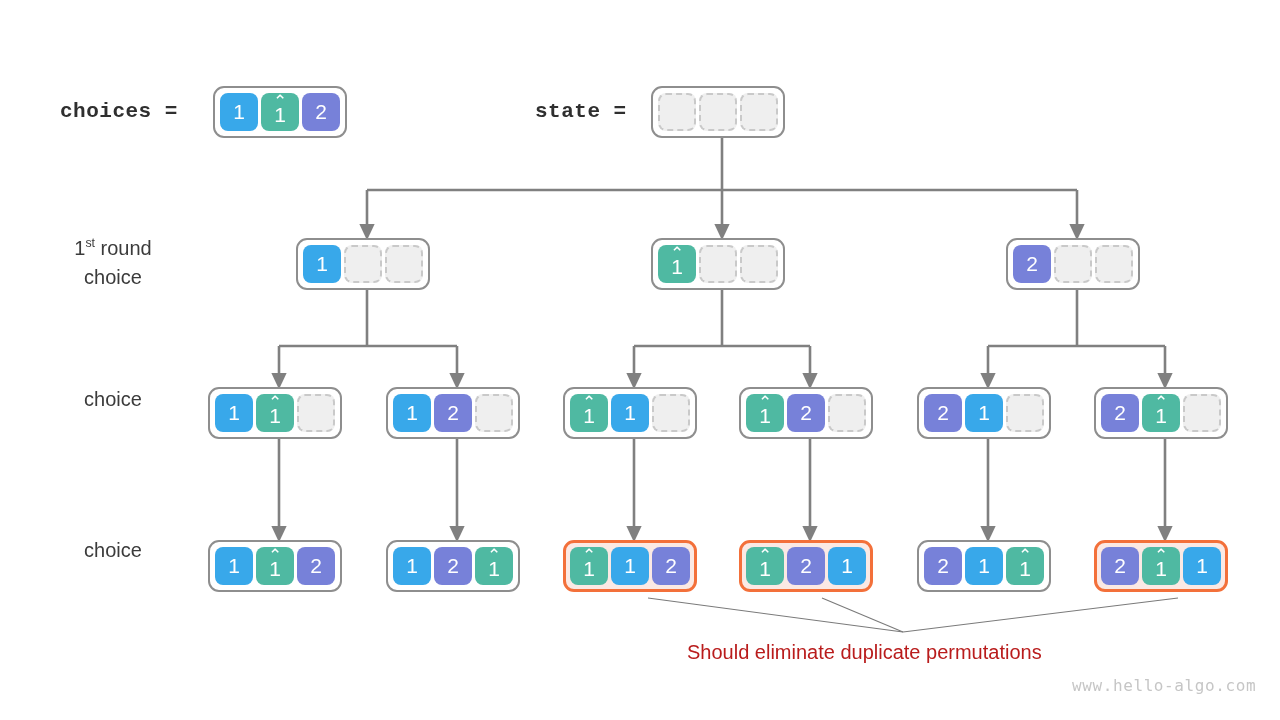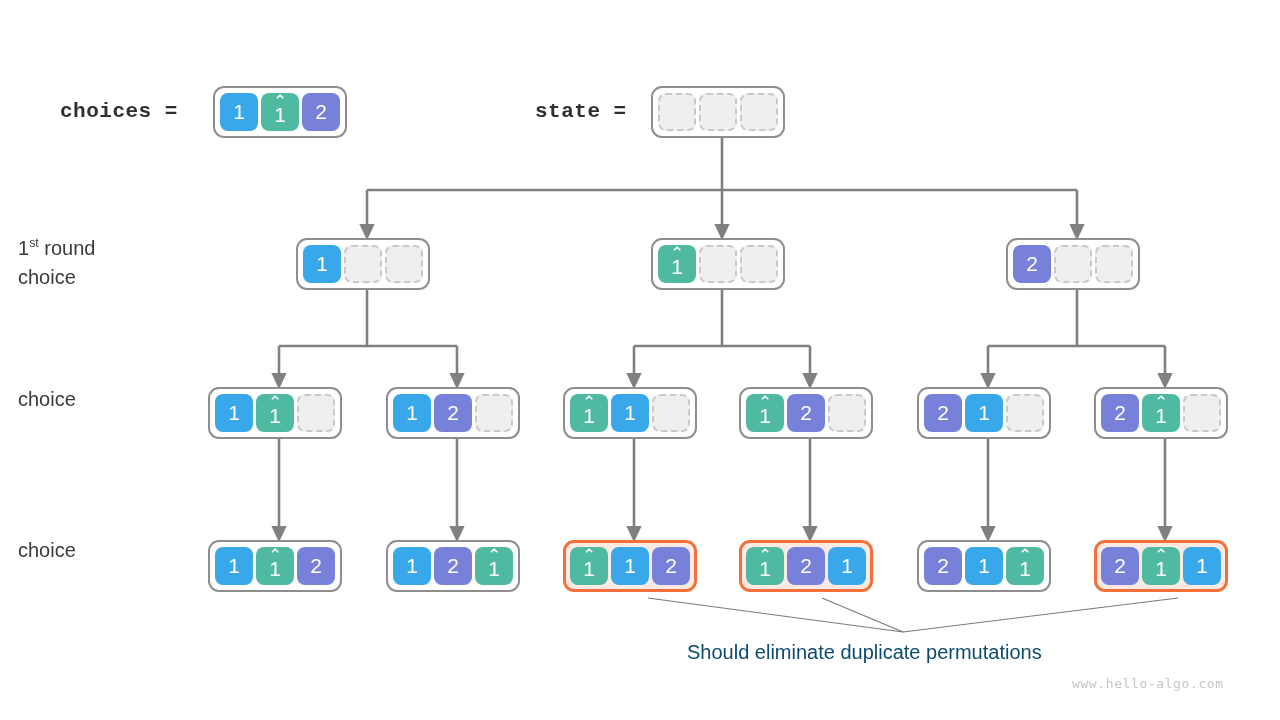--- a/index.html
+++ b/index.html
@@ -38,21 +38,21 @@
     font-size: 21px;
     color: #2f2f2f;
     white-space: nowrap;
     letter-spacing: 0.5px;
   }
 
   
   .row-label {
     position: absolute;
     width: 190px;
-    text-align: left;
+    text-align: center;
     font-size: 20px;
     line-height: 1.45;
     color: #3b3b3b;
   }
   .row-label sup {
     font-size: 0.62em;
     vertical-align: super;
     line-height: 0;
   }
 
@@ -111,29 +111,29 @@
     top: -11px;
     transform: translateX(-50%);
     font-size: 17px;
     line-height: 1;
   }
 
   
   .caption {
     position: absolute;
     font-size: 20px;
-    color: #0c4a6e;
+    color: #b91c1c;
     white-space: nowrap;
   }
 
   
   .watermark {
     position: absolute;
     font-family: "DejaVu Sans Mono", "Liberation Mono", monospace;
-    font-size: 13px;
+    font-size: 16px;
     color: #c6c6c6;
     letter-spacing: 0.6px;
     white-space: nowrap;
   }
 </style>
 </head>
 <body>
 
 <div id="stage">
 

